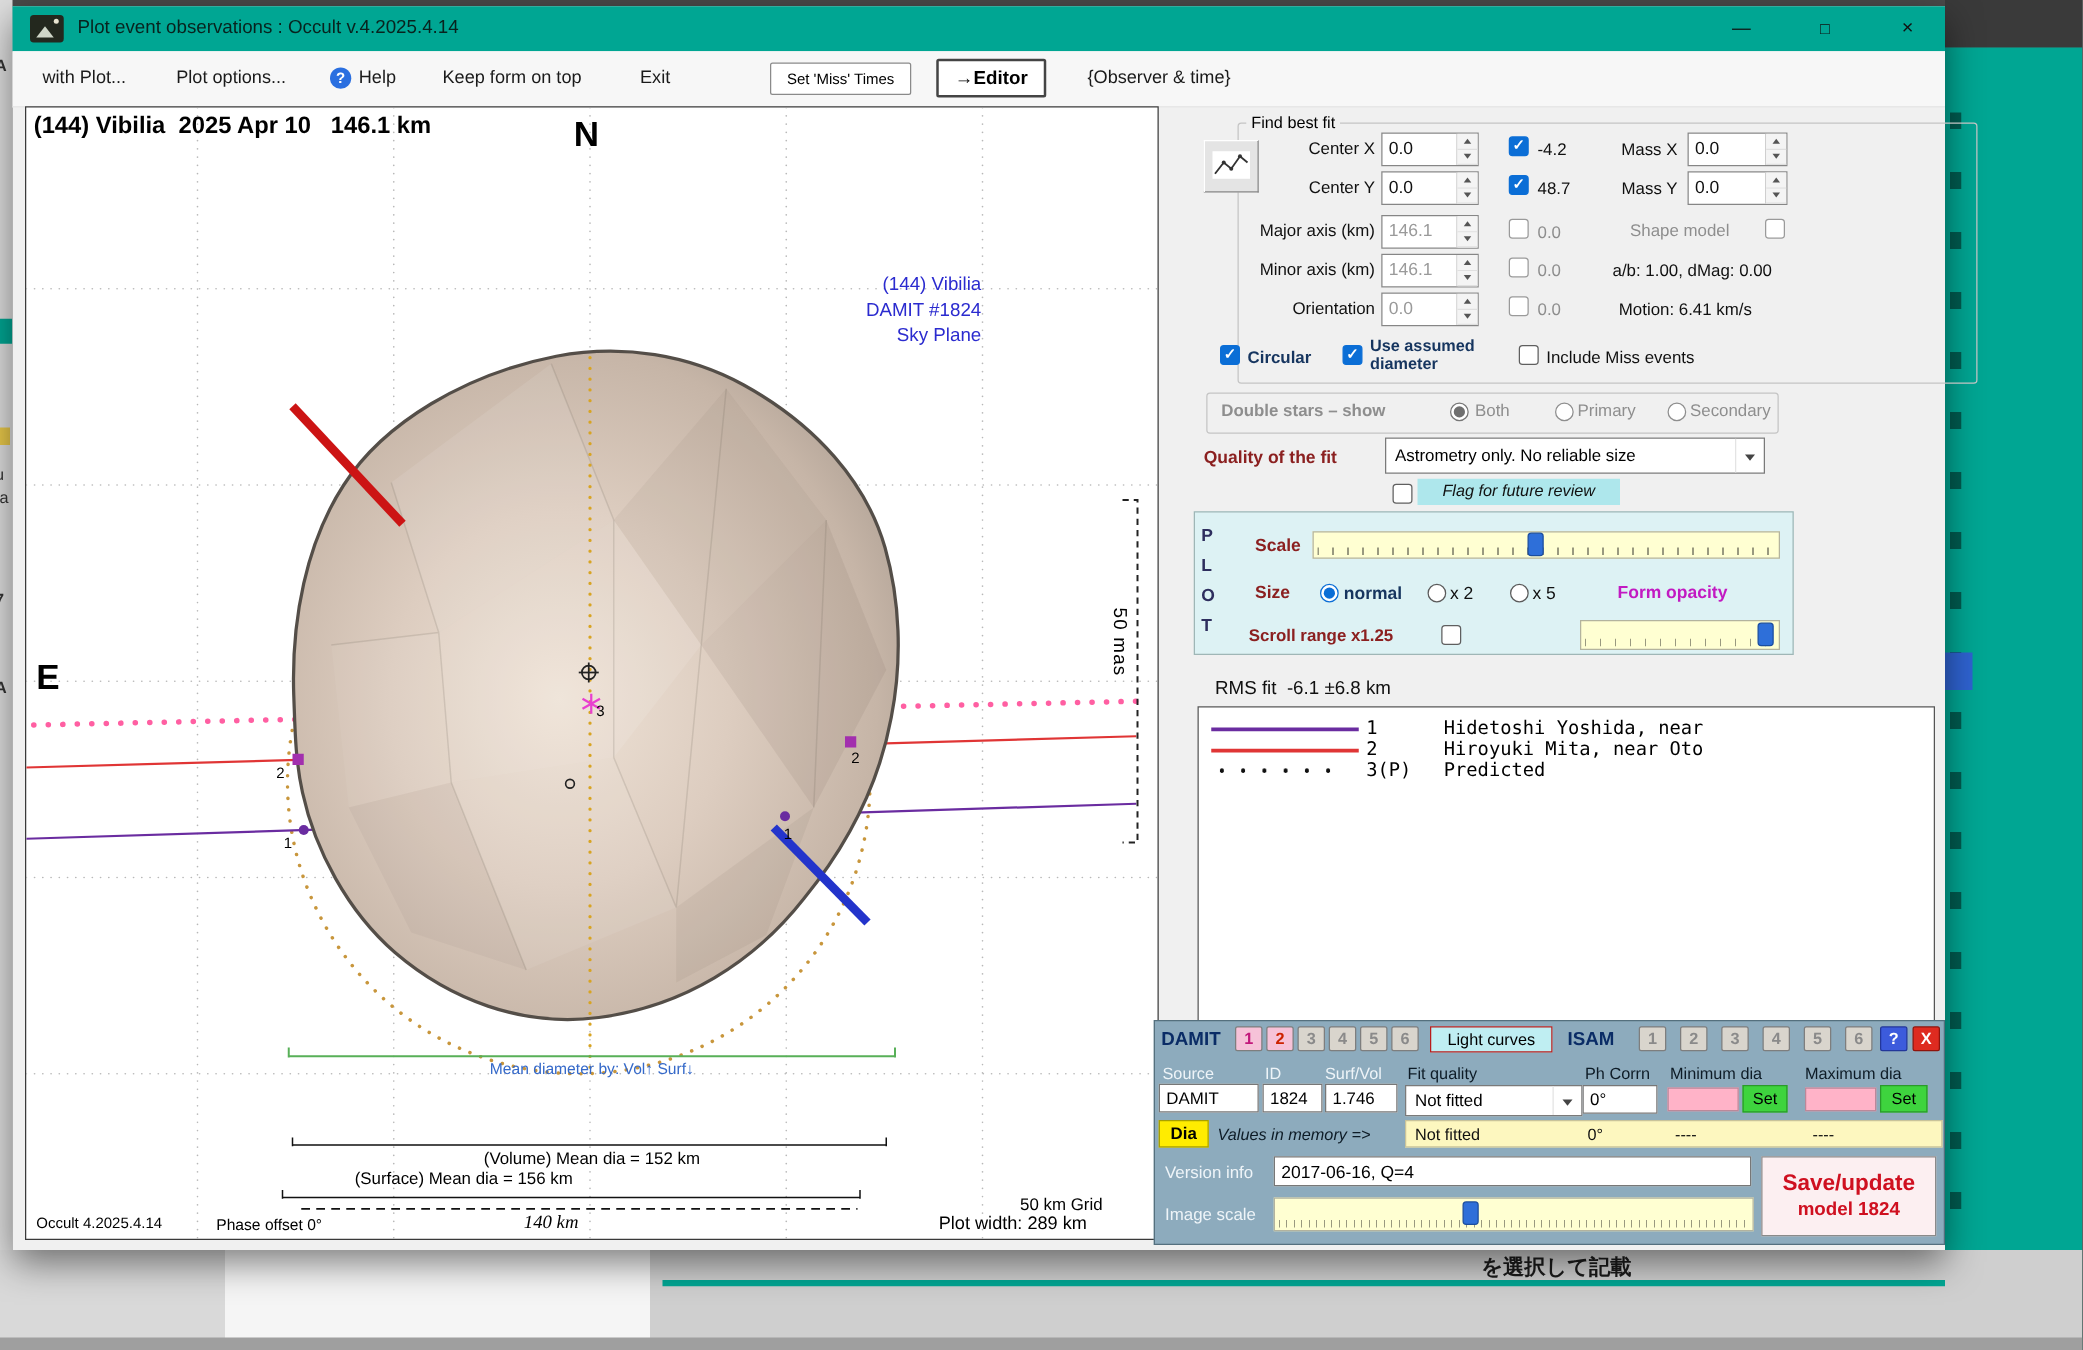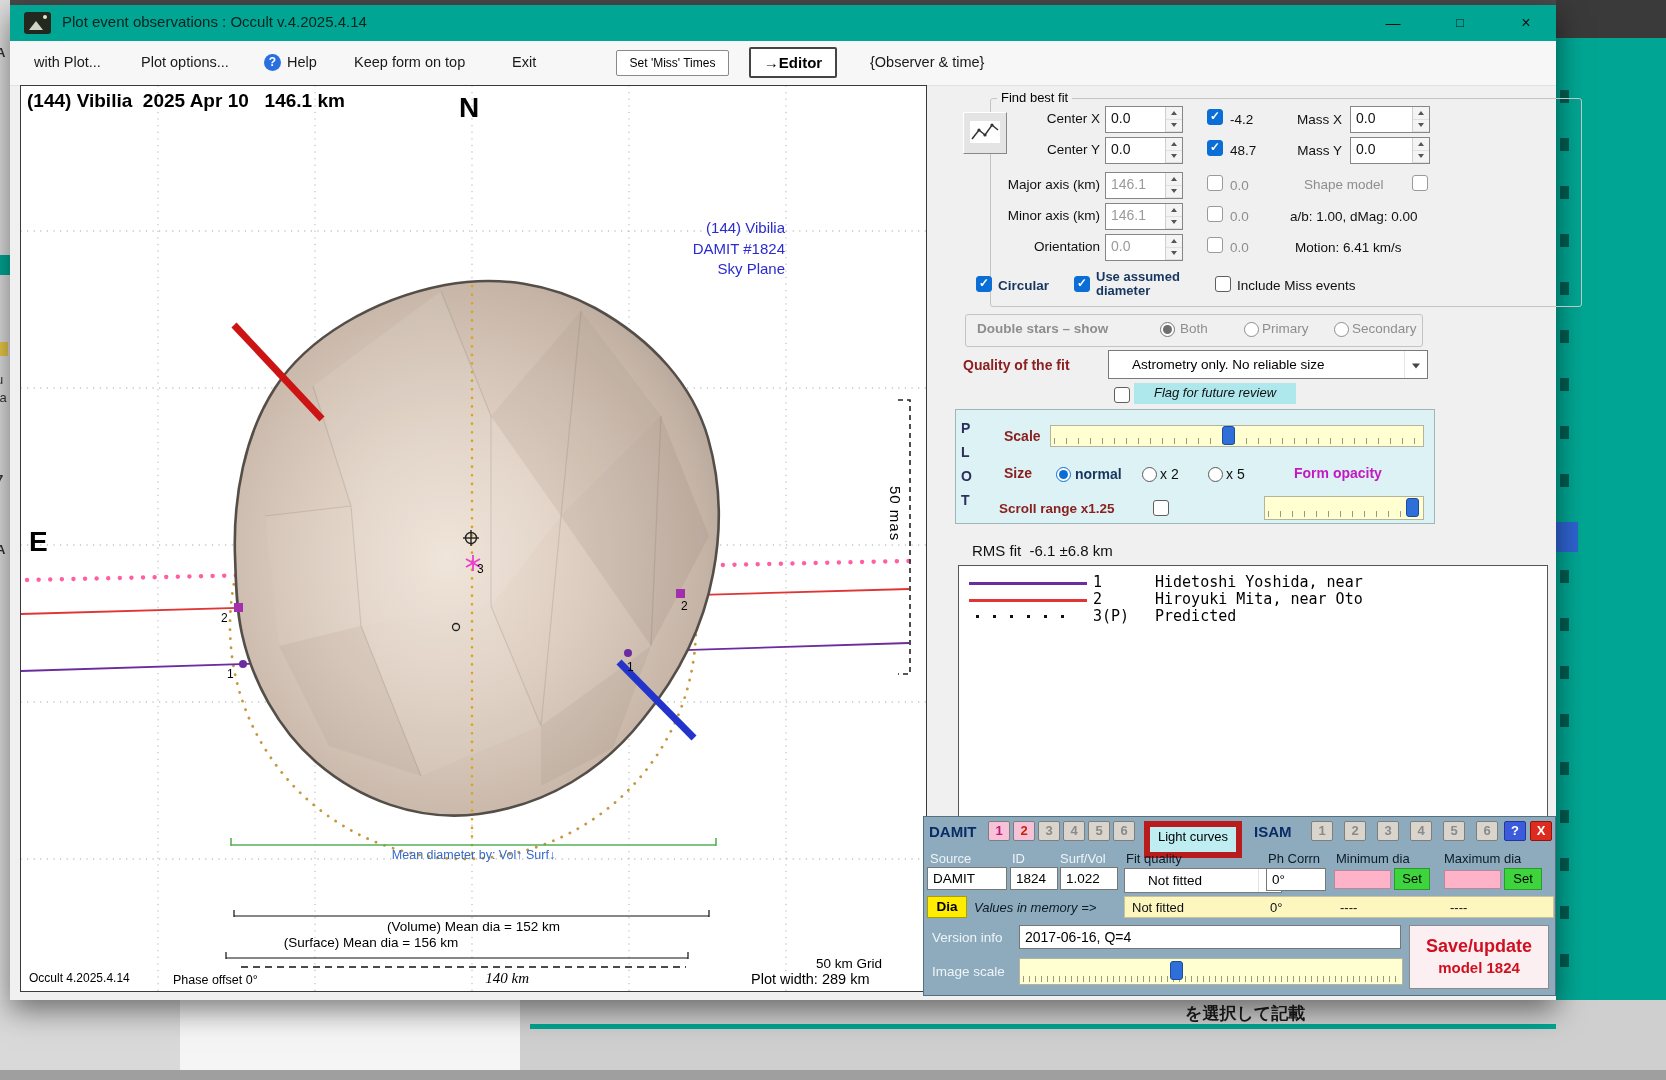--- a/index.html
+++ b/index.html
@@ -39,21 +39,21 @@
   .cbx{position:absolute;width:16px;height:16px;border:1.5px solid #5f5f5f;border-radius:3px;background:#fff;box-sizing:border-box;}
   .cbx.on{background:#0b6ed6;border-color:#0b6ed6;}
   .cbx.on::after{content:"✓";position:absolute;color:#fff;font-size:12px;font-weight:bold;left:2px;top:-1px;}
   .cbx.dis{border-color:#9a9a9a;}
   .rd{position:absolute;width:15px;height:15px;border:1.5px solid #5a5a5a;border-radius:50%;background:#fff;box-sizing:border-box;}
   .rd.on{border-color:#0b6ed6;}
   .rd.on::after{content:"";position:absolute;inset:2px;background:#0b6ed6;border-radius:50%;}
   .rd.dis{border-color:#8e8e8e;}
   .rd.dison{border-color:#777;}
   .rd.dison::after{content:"";position:absolute;inset:2px;background:#6f6f6f;border-radius:50%;}
-  .dd{position:absolute;background:#fff;border:1px solid #7a7a7a;display:flex;align-items:center;padding-left:16px;}
+  .dd{position:absolute;background:#fff;border:1px solid #7a7a7a;display:flex;align-items:center;}
   .dd .t{flex:1;padding-left:7px;font-size:13.5px;white-space:nowrap;overflow:hidden;}
   .dd .c{width:22px;align-self:stretch;position:relative;border-left:1px solid #e4e4e4;}
   .dd .c::after{content:"";position:absolute;left:50%;top:50%;transform:translate(-50%,-30%);border-left:4.5px solid transparent;border-right:4.5px solid transparent;border-top:5.5px solid #444;}
   .track{position:absolute;background:#ffffd2;border:1px solid #b3b39e;}
   .track::after{content:"";position:absolute;left:3px;right:3px;bottom:2px;height:6px;background:repeating-linear-gradient(90deg,#99997f 0 1px,transparent 1px 12px);}
   .track.dense::after{background:repeating-linear-gradient(90deg,#99997f 0 1px,transparent 1px 6px);}
   .thumb{position:absolute;width:11px;height:17px;background:#2e6fd9;border:1px solid #1b4d9e;border-radius:3px;}
   .pbtn{position:absolute;background:#fff;border:1px solid #8a8a8a;text-align:center;box-sizing:border-box;}
   
   .plotarea{position:absolute;left:10px;top:80px;width:905px;height:905px;background:#fff;border:1px solid #3a3a3a;}
@@ -208,21 +208,21 @@
       <div class="pt" style="left:8px;top:440px;font-size:28px;font-weight:bold">E</div>
       <div class="a ann" style="left:570px;top:132px;width:194px">
         <div>(144) Vibilia</div>
         <div>DAMIT #1824</div>
         <div>Sky Plane</div>
       </div>
       <div class="pt vertical" style="left:866px;top:400px;height:110px">50 mas</div>
       <div class="pt" style="left:300px;top:762px;width:305px;text-align:center;font-size:12.5px;color:#3569c9">Mean diameter by: Vol↑ Surf↓</div>
       <div class="pt" style="left:300px;top:833px;width:305px;text-align:center;font-size:13.5px">(Volume) Mean dia = 152 km</div>
       <div class="pt" style="left:240px;top:849px;width:220px;text-align:center;font-size:13.5px">(Surface) Mean dia = 156 km</div>
-      <div class="pt" style="left:398px;top:884px;width:110px;text-align:right;font-size:15px;font-style:italic;font-family:'Liberation Serif',serif">140 km</div>
+      <div class="pt" style="left:398px;top:884px;width:110px;text-align:left;font-size:15px;font-style:italic;font-family:'Liberation Serif',serif">140 km</div>
       <div class="pt" style="left:8px;top:885px;font-size:12px">Occult 4.2025.4.14</div>
       <div class="pt" style="left:152px;top:887px;font-size:12.5px">Phase offset 0°</div>
       <div class="pt" style="left:795px;top:870px;font-size:13.5px">50 km Grid</div>
       <div class="pt" style="left:730px;top:885px;font-size:14.5px">Plot width: 289 km</div>
       <div class="pt" style="left:200px;top:525px;font-size:12px">2</div>
       <div class="pt" style="left:660px;top:513px;font-size:12px">2</div>
       <div class="pt" style="left:206px;top:581px;font-size:12px">1</div>
       <div class="pt" style="left:606px;top:574px;font-size:12px">1</div>
       <div class="pt" style="left:456px;top:476px;font-size:12px">3</div>
     </div>
@@ -374,42 +374,42 @@
     </div>
 
     <div class="dpanel">
       <div class="L bold" style="left:5px;top:6px;font-size:15px;color:#0a2c66">DAMIT</div>
       <div class="db pk" style="left:64px;top:4px">1</div>
       <div class="db rd2" style="left:89px;top:4px">2</div>
       <div class="db" style="left:114px;top:4px">3</div>
       <div class="db" style="left:139px;top:4px">4</div>
       <div class="db" style="left:164px;top:4px">5</div>
       <div class="db" style="left:189px;top:4px">6</div>
-      <div class="a" style="left:220px;top:4px;width:98px;height:37px;background:#bfeef2;border:6px solid #b91c1c;font-size:13px;text-align:center;line-height:19px;box-sizing:border-box">Light curves</div>
+      <div class="a" style="left:220px;top:4px;width:98px;height:21px;background:#bfeef2;border:1px solid #b91c1c;font-size:13px;text-align:center;line-height:19px;box-sizing:border-box">Light curves</div>
       <div class="L bold" style="left:330px;top:6px;font-size:15px;color:#0a2c66">ISAM</div>
       <div class="db" style="left:387px;top:4px">1</div>
       <div class="db" style="left:420px;top:4px">2</div>
       <div class="db" style="left:453px;top:4px">3</div>
       <div class="db" style="left:486px;top:4px">4</div>
       <div class="db" style="left:519px;top:4px">5</div>
       <div class="db" style="left:552px;top:4px">6</div>
       <div class="db bl" style="left:580px;top:4px">?</div>
       <div class="db xr" style="left:606px;top:4px">X</div>
 
       <div class="L lightlbl" style="left:6px;top:34px;font-size:13px">Source</div>
       <div class="L lightlbl" style="left:88px;top:34px;font-size:13px">ID</div>
       <div class="L lightlbl" style="left:136px;top:34px;font-size:13px">Surf/Vol</div>
       <div class="L" style="left:202px;top:34px;font-size:13px;color:#0d1b26">Fit quality</div>
       <div class="L" style="left:344px;top:34px;font-size:13px;color:#0d1b26">Ph Corrn</div>
       <div class="L" style="left:412px;top:34px;font-size:13px;color:#0d1b26">Minimum dia</div>
       <div class="L" style="left:520px;top:34px;font-size:13px;color:#0d1b26">Maximum dia</div>
 
       <div class="wbox" style="left:3px;top:50px;width:80px;height:23px">DAMIT</div>
       <div class="wbox" style="left:86px;top:50px;width:48px;height:23px">1824</div>
-      <div class="wbox" style="left:136px;top:50px;width:58px;height:23px">1.022</div>
+      <div class="wbox" style="left:136px;top:50px;width:58px;height:23px">1.746</div>
       <div class="dd" style="left:200px;top:51px;width:140px;height:23px">
           <span class="t">Not fitted</span>
           <span class="c"></span>
         </div>
       <div class="wbox" style="left:342px;top:51px;width:60px;height:23px">0°</div>
       <div class="pink" style="left:410px;top:53px;width:57px;height:19px"></div>
       <div class="setb" style="left:470px;top:51px;width:36px;height:22px">Set</div>
       <div class="pink" style="left:520px;top:53px;width:57px;height:19px"></div>
       <div class="setb" style="left:580px;top:51px;width:38px;height:22px">Set</div>
 

